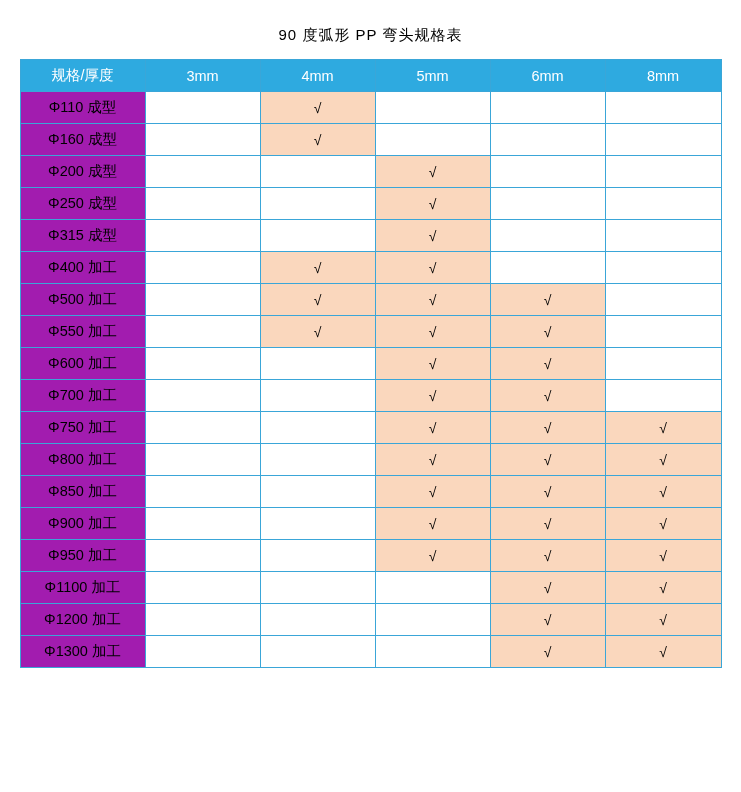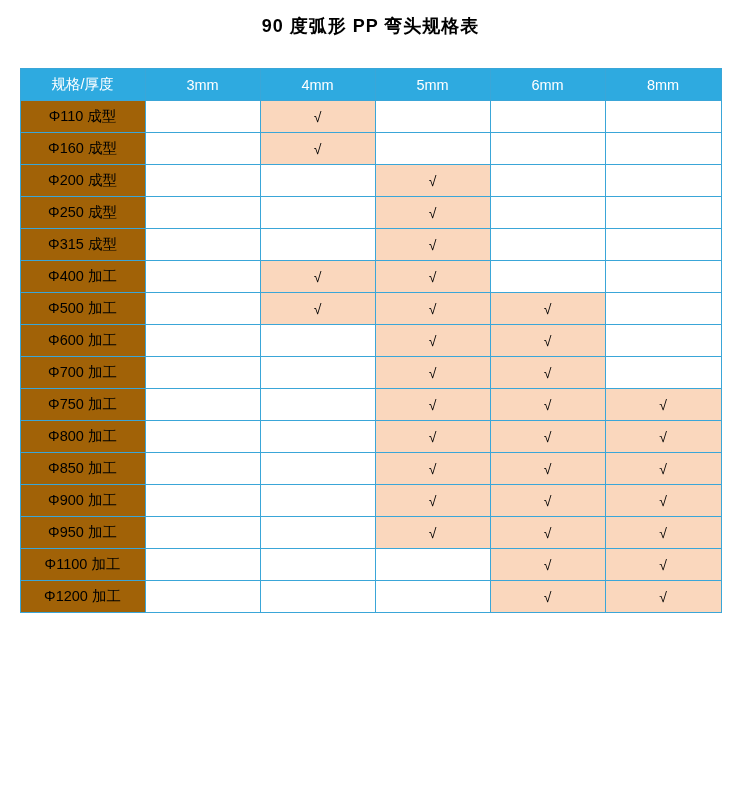--- a/index.html
+++ b/index.html
@@ -15,51 +15,51 @@
     overflow: hidden;
   }
   #page {
     position: relative;
     width: 741px;
     height: 792px;
     box-sizing: border-box;
   }
   #title {
     text-align: center;
-    font-size: 18px;
-    font-weight: bold;
+    font-size: 15px;
+    font-weight: normal;
     letter-spacing: 1px;
-    padding-top: 14px;
+    padding-top: 26px;
     padding-bottom: 14px;
     color: #000000;
   }
   table.spec {
     border-collapse: collapse;
     table-layout: fixed;
-    margin: 16px auto;
+    margin: 0 auto;
     width: 701px;
     border: 1px solid #2f9fd0;
   }
   table.spec td, table.spec th {
     border: 1px solid #3aa6d8;
     height: 31px;
     font-size: 14.5px;
     text-align: center;
     vertical-align: middle;
     padding: 0;
     font-weight: normal;
   }
   th.hdr {
     background: #2eaae0;
     color: #ffffff;
     font-size: 14.5px;
     font-weight: normal;
   }
   td.rowhead {
-    background: #a16207;
+    background: #a21caf;
     color: #000000;
     font-size: 14.5px;
   }
   td.cell {
     background: #ffffff;
   }
   td.cell.mark {
     background: #fad7bd;
   }
   .chk {
@@ -151,20 +151,28 @@
         </tr>
         <tr>
           <td class="rowhead">Φ500 加工</td>
           <td class="cell"><span class="chk"></span></td>
           <td class="cell mark"><span class="chk">√</span></td>
           <td class="cell mark"><span class="chk">√</span></td>
           <td class="cell mark"><span class="chk">√</span></td>
           <td class="cell"><span class="chk"></span></td>
         </tr>
         <tr>
+          <td class="rowhead">Φ550 加工</td>
+          <td class="cell"><span class="chk"></span></td>
+          <td class="cell mark"><span class="chk">√</span></td>
+          <td class="cell mark"><span class="chk">√</span></td>
+          <td class="cell mark"><span class="chk">√</span></td>
+          <td class="cell"><span class="chk"></span></td>
+        </tr>
+        <tr>
           <td class="rowhead">Φ600 加工</td>
           <td class="cell"><span class="chk"></span></td>
           <td class="cell"><span class="chk"></span></td>
           <td class="cell mark"><span class="chk">√</span></td>
           <td class="cell mark"><span class="chk">√</span></td>
           <td class="cell"><span class="chk"></span></td>
         </tr>
         <tr>
           <td class="rowhead">Φ700 加工</td>
           <td class="cell"><span class="chk"></span></td>
@@ -216,20 +224,28 @@
         <tr>
           <td class="rowhead">Φ1100 加工</td>
           <td class="cell"><span class="chk"></span></td>
           <td class="cell"><span class="chk"></span></td>
           <td class="cell"><span class="chk"></span></td>
           <td class="cell mark"><span class="chk">√</span></td>
           <td class="cell mark"><span class="chk">√</span></td>
         </tr>
         <tr>
           <td class="rowhead">Φ1200 加工</td>
+          <td class="cell"><span class="chk"></span></td>
+          <td class="cell"><span class="chk"></span></td>
+          <td class="cell"><span class="chk"></span></td>
+          <td class="cell mark"><span class="chk">√</span></td>
+          <td class="cell mark"><span class="chk">√</span></td>
+        </tr>
+        <tr>
+          <td class="rowhead">Φ1300 加工</td>
           <td class="cell"><span class="chk"></span></td>
           <td class="cell"><span class="chk"></span></td>
           <td class="cell"><span class="chk"></span></td>
           <td class="cell mark"><span class="chk">√</span></td>
           <td class="cell mark"><span class="chk">√</span></td>
         </tr>
       </tbody>
   </table>
 
 </div>

